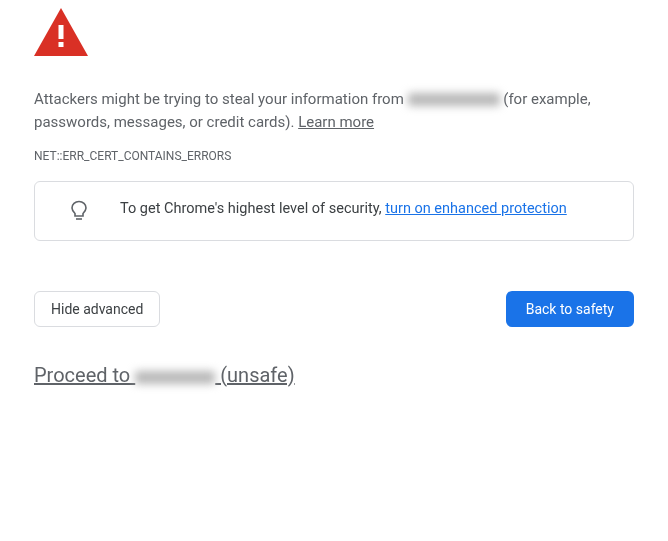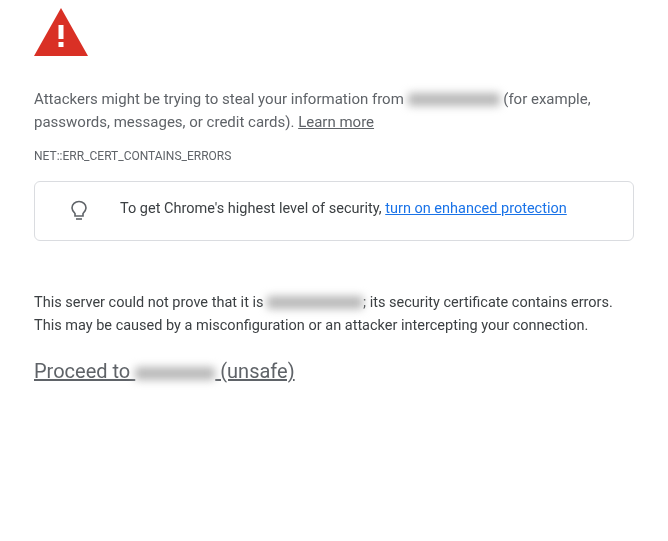--- a/index.html
+++ b/index.html
@@ -133,21 +133,22 @@
       <svg width="18" height="22" viewBox="0 0 18 22" fill="none" stroke="#5f6368" stroke-width="1.6">
         <path d="M9 1.5 C5 1.5 2 4.5 2 8 C2 10.5 3.5 12 5 13.5 L5 16 L13 16 L13 13.5 C14.5 12 16 10.5 16 8 C16 4.5 13 1.5 9 1.5 Z"></path>
         <line x1="6" y1="19" x2="12" y2="19"></line>
       </svg>
     </span>
     <span class="text">
       <span>To get Chrome's highest level of security, </span><a href="#">turn on enhanced protection</a>
     </span>
   </div>
 
+  <div class="buttons">
+    <button class="btn-advanced">Hide advanced</button>
+    <button class="btn-safety">Back to safety</button>
+  </div>
 
-  <p class="advanced-text">
-    <span>This server could not prove that it is </span><span class="blurred" style="width:96px;"></span><span>; its security certificate contains errors. This may be caused by a misconfiguration or an attacker intercepting your connection.</span>
-  </p>
 
   <p class="proceed-link">
     <a href="#"><span>Proceed to </span><span class="blurred" style="width:80px;"></span><span> (unsafe)</span></a>
   </p>
 </div>
 
 </body></html>

